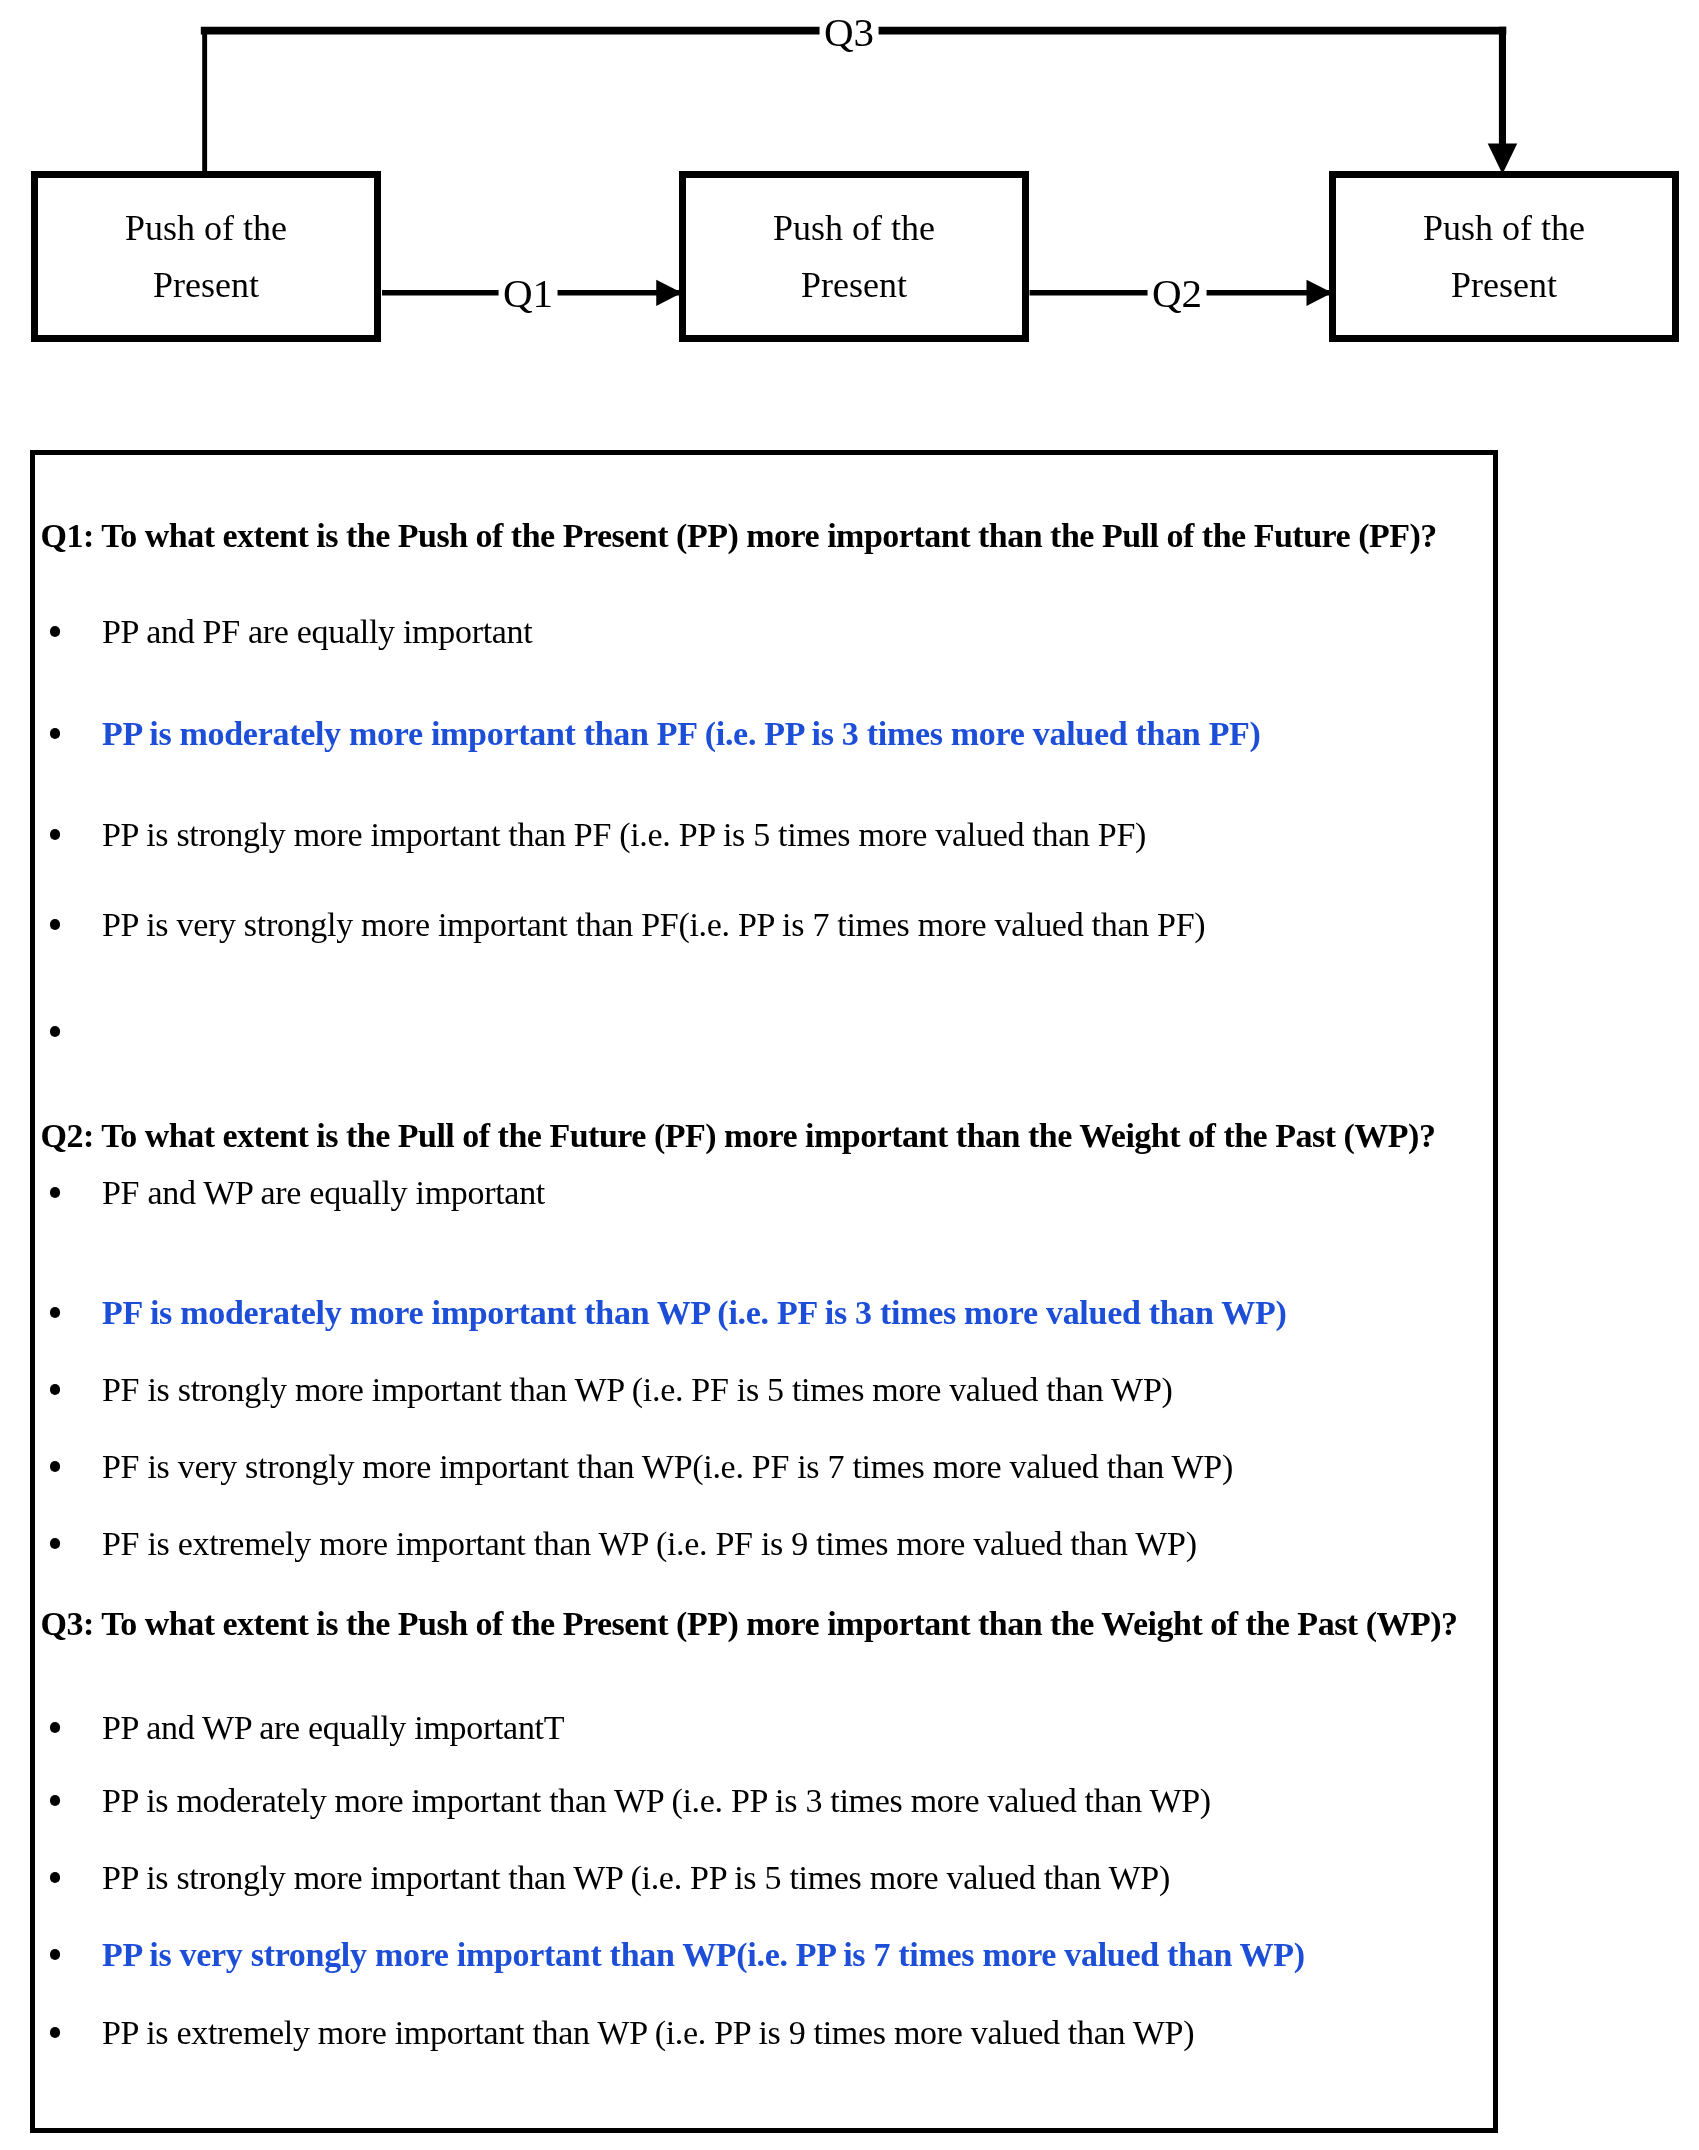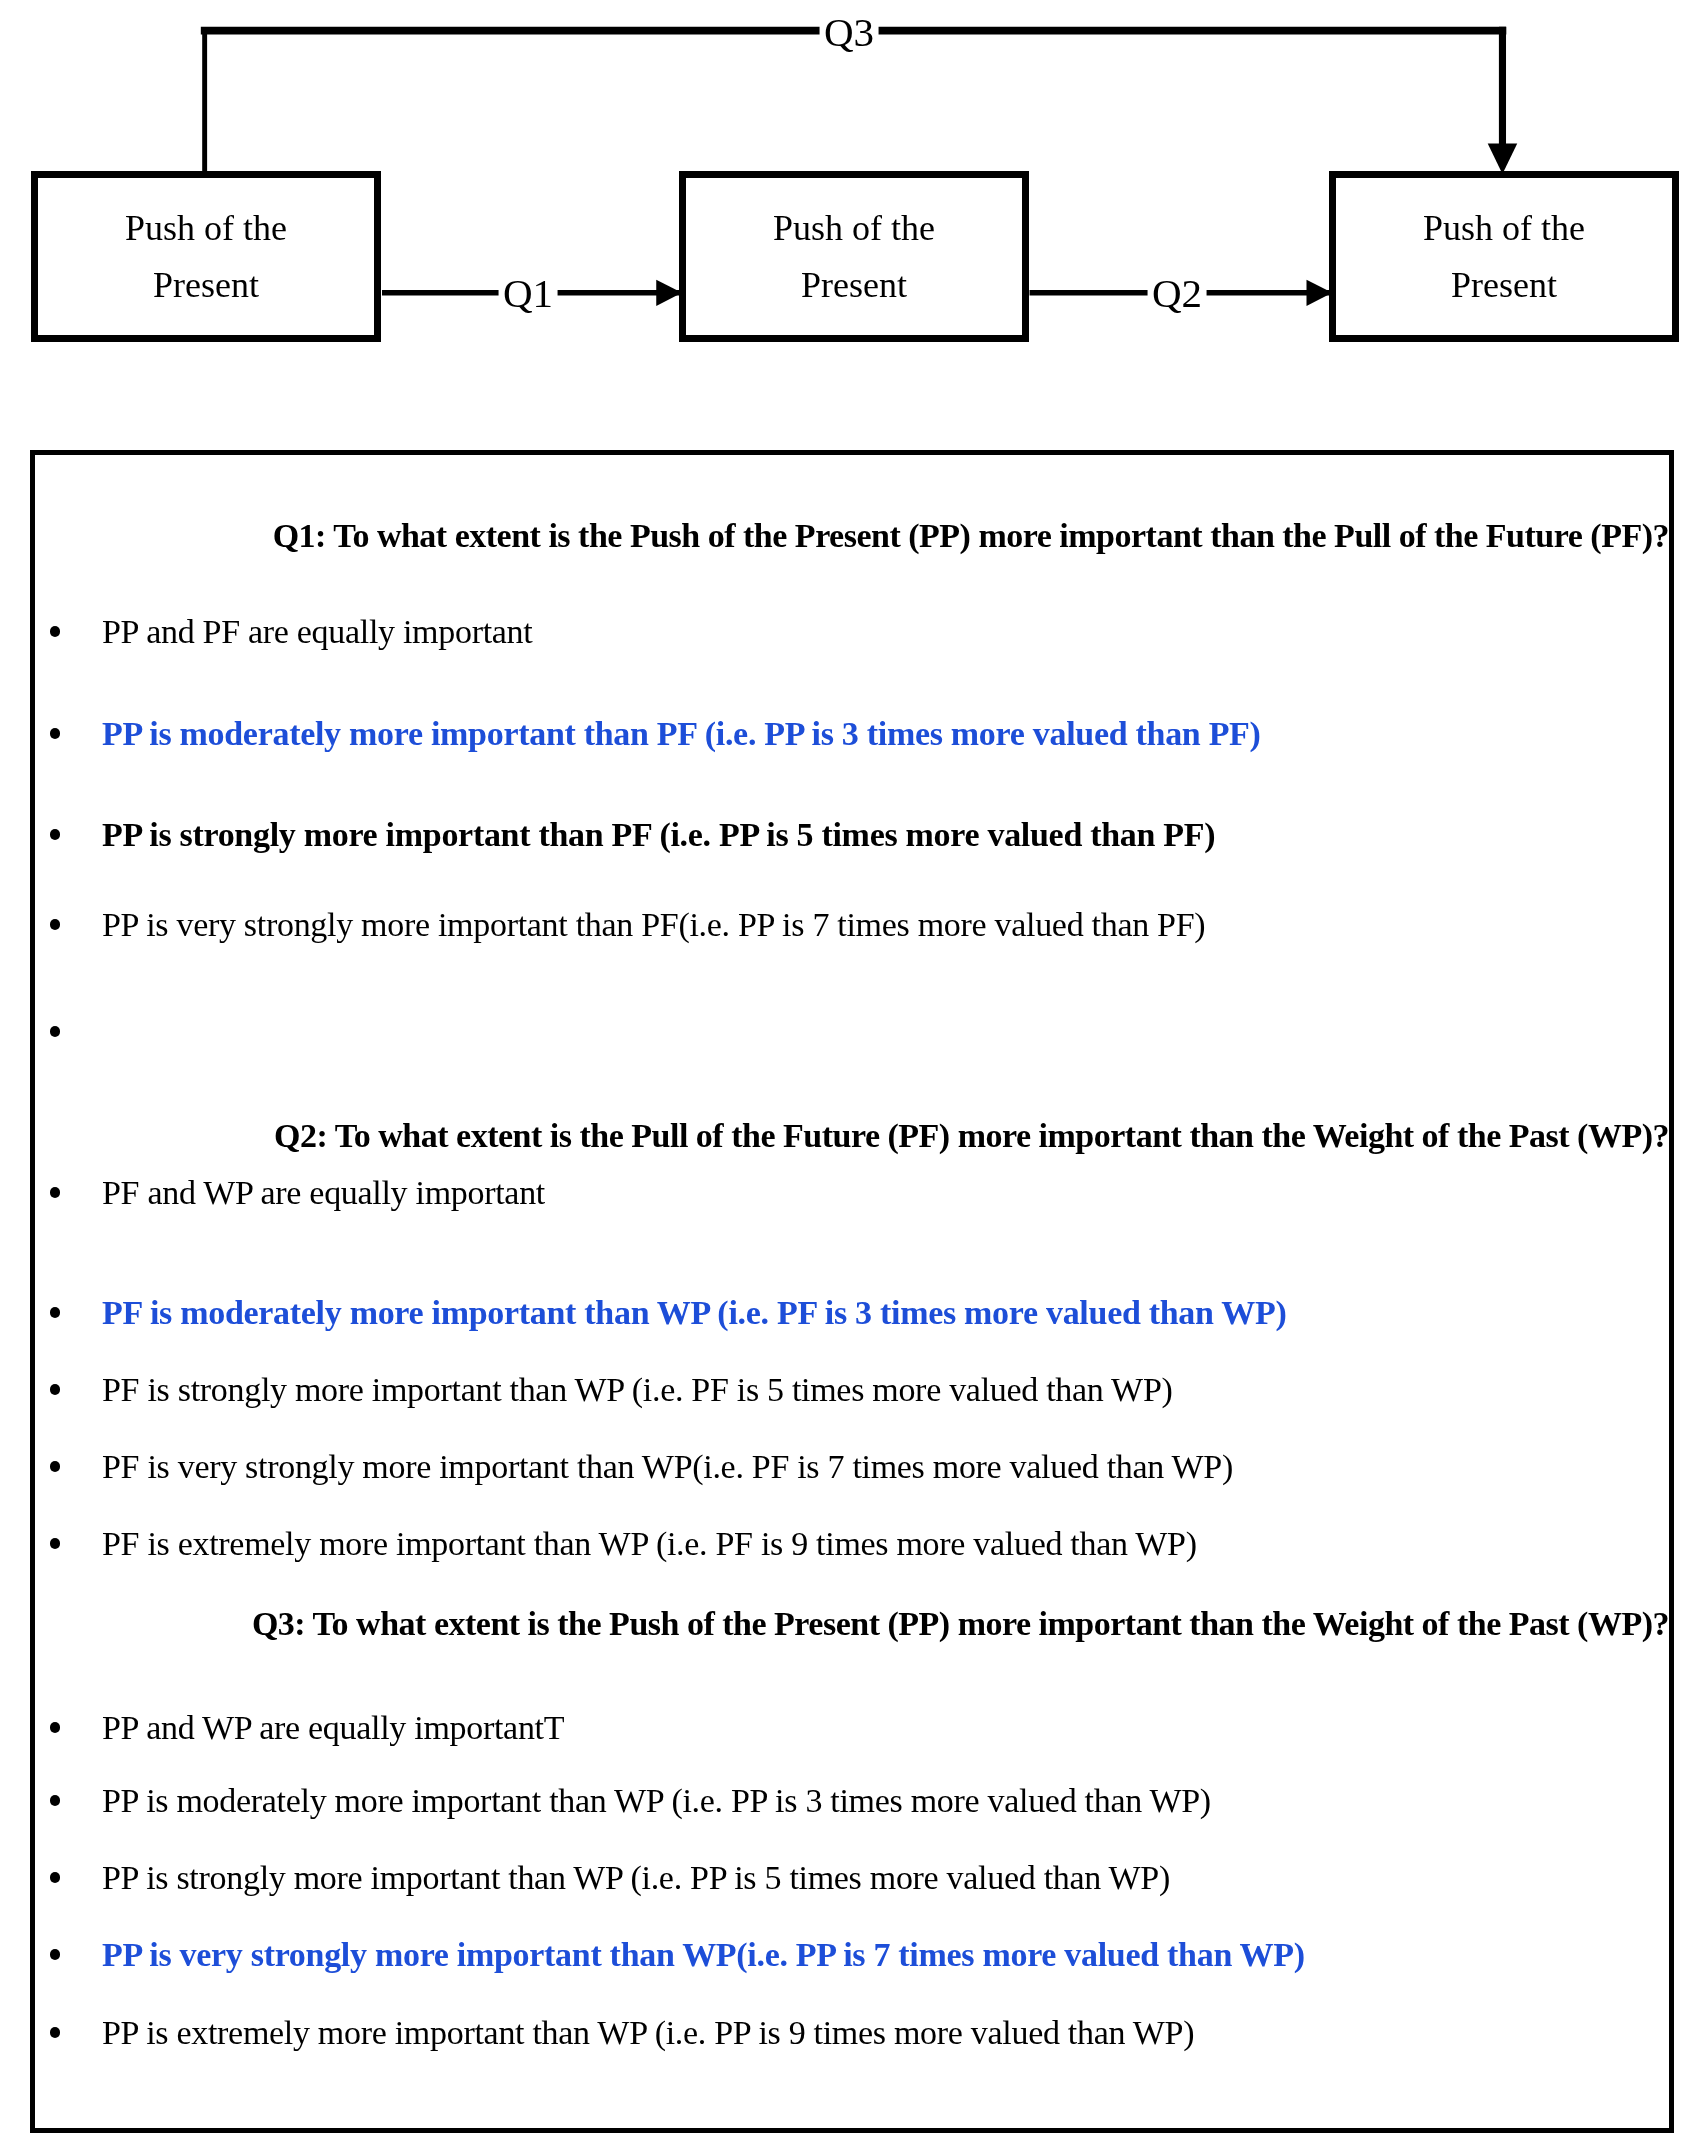--- a/index.html
+++ b/index.html
@@ -46,26 +46,25 @@
   }
   #label-q1{left:528px;top:293px;}
   #label-q2{left:1177px;top:293px;}
   #label-q3{left:849px;top:32px;}
 
   
   #questions-panel{
     position:absolute;
     left:30px;
     top:450px;
-    width:1644px;
+    width:1468px;
     height:1683px;
     border:5.5px solid #000000;
     background:#ffffff;
     box-sizing:border-box;
-    text-align:right;
   }
   .q-row{
     position:absolute;
     left:0;
     right:0;
     height:44px;
     line-height:44px;
     white-space:nowrap;
   }
   .q-heading{
@@ -84,21 +83,21 @@
     background:#000000;
   }
   .option .option-text{
     position:absolute;
     left:67px;
     top:0;
     font-size:34px;
     line-height:44px;
     letter-spacing:-0.3px;
   }
-  .option-text[data-emphasis="bold"]{font-weight:bold;}
+  .option-text[data-emphasis="bold"]{font-weight:normal;}
   .option-text[data-emphasis="blue-bold"]{font-weight:bold;color:#1d4ed8;}
 
   
   #q1-head{top:59px;}
   #q1-opt-0{top:155px;}
   #q1-opt-1{top:257px;}
   #q1-opt-2{top:358px;}
   #q1-opt-3{top:448px;}
   #q1-opt-4{top:555px;}
   #q2-head{top:659px;}

